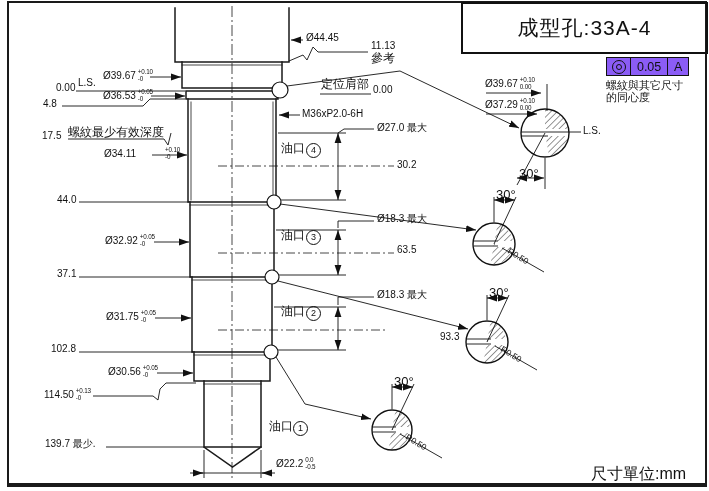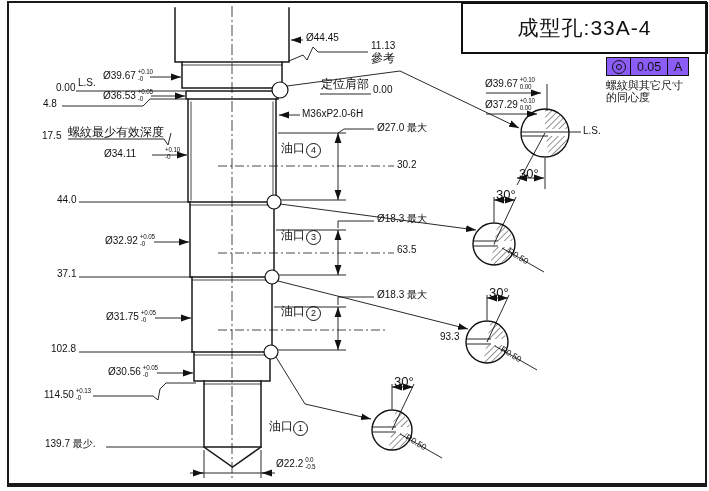--- a/index.html
+++ b/index.html
@@ -190,20 +190,21 @@
         <span class="conc">
           <i></i>
         </span>
       </div>
   <div class="cell c2">0.05</div>
   <div class="cell c3">A</div>
 </div>
 <div class="note" style="left:606px;top:79px;">螺紋與其它尺寸</div>
 <div class="note" style="left:606px;top:91px;">的同心度</div>
 
+<div class="units">尺寸單位:mm</div>
 
 <div class="txt" style="left:306px;top:33px;">Ø44.45</div>
 <div class="txt" style="left:371px;top:41px;">11.13</div>
 <div class="txt cjk" style="left:371px;top:52px;">參考</div>
 <div class="txt cjk" style="left:321px;top:78px;">定位肩部</div>
 <div class="txt" style="left:373px;top:85px;">0.00</div>
 <div class="txt" style="left:302px;top:109px;">M36xP2.0-6H</div>
 
 <div class="dim" style="left:103px;top:69px;">
   <span>Ø39.67</span>

